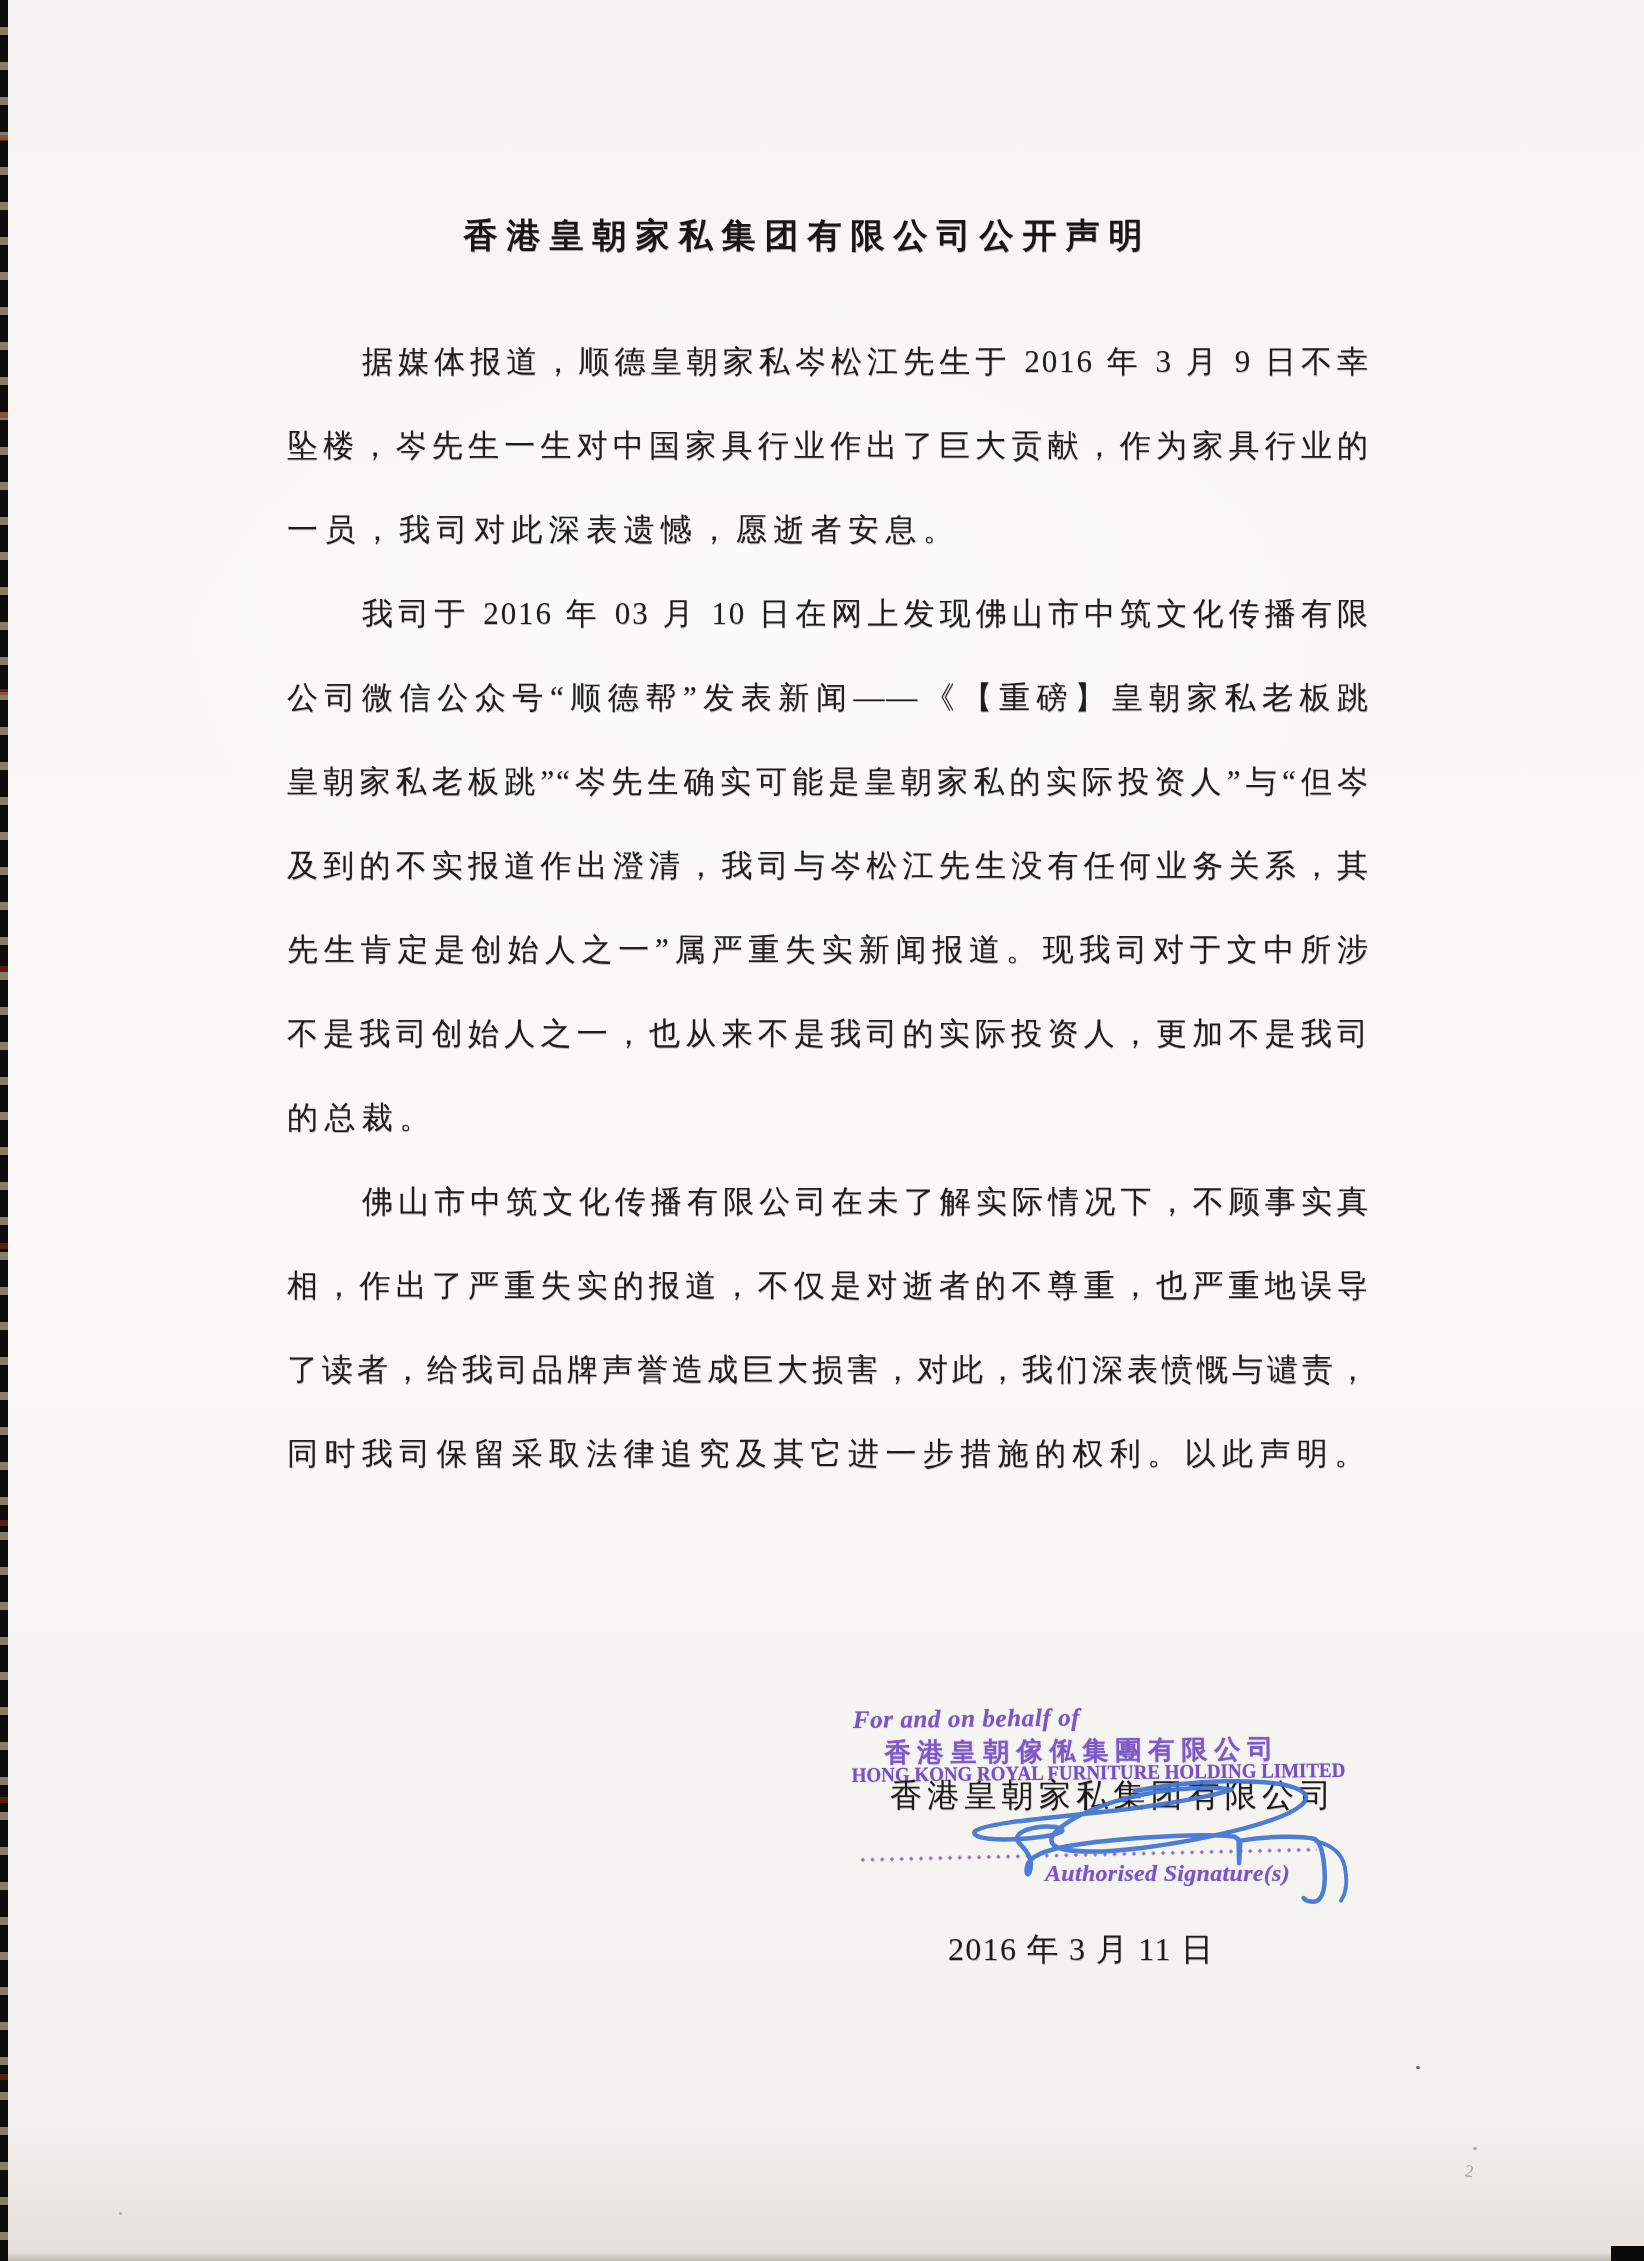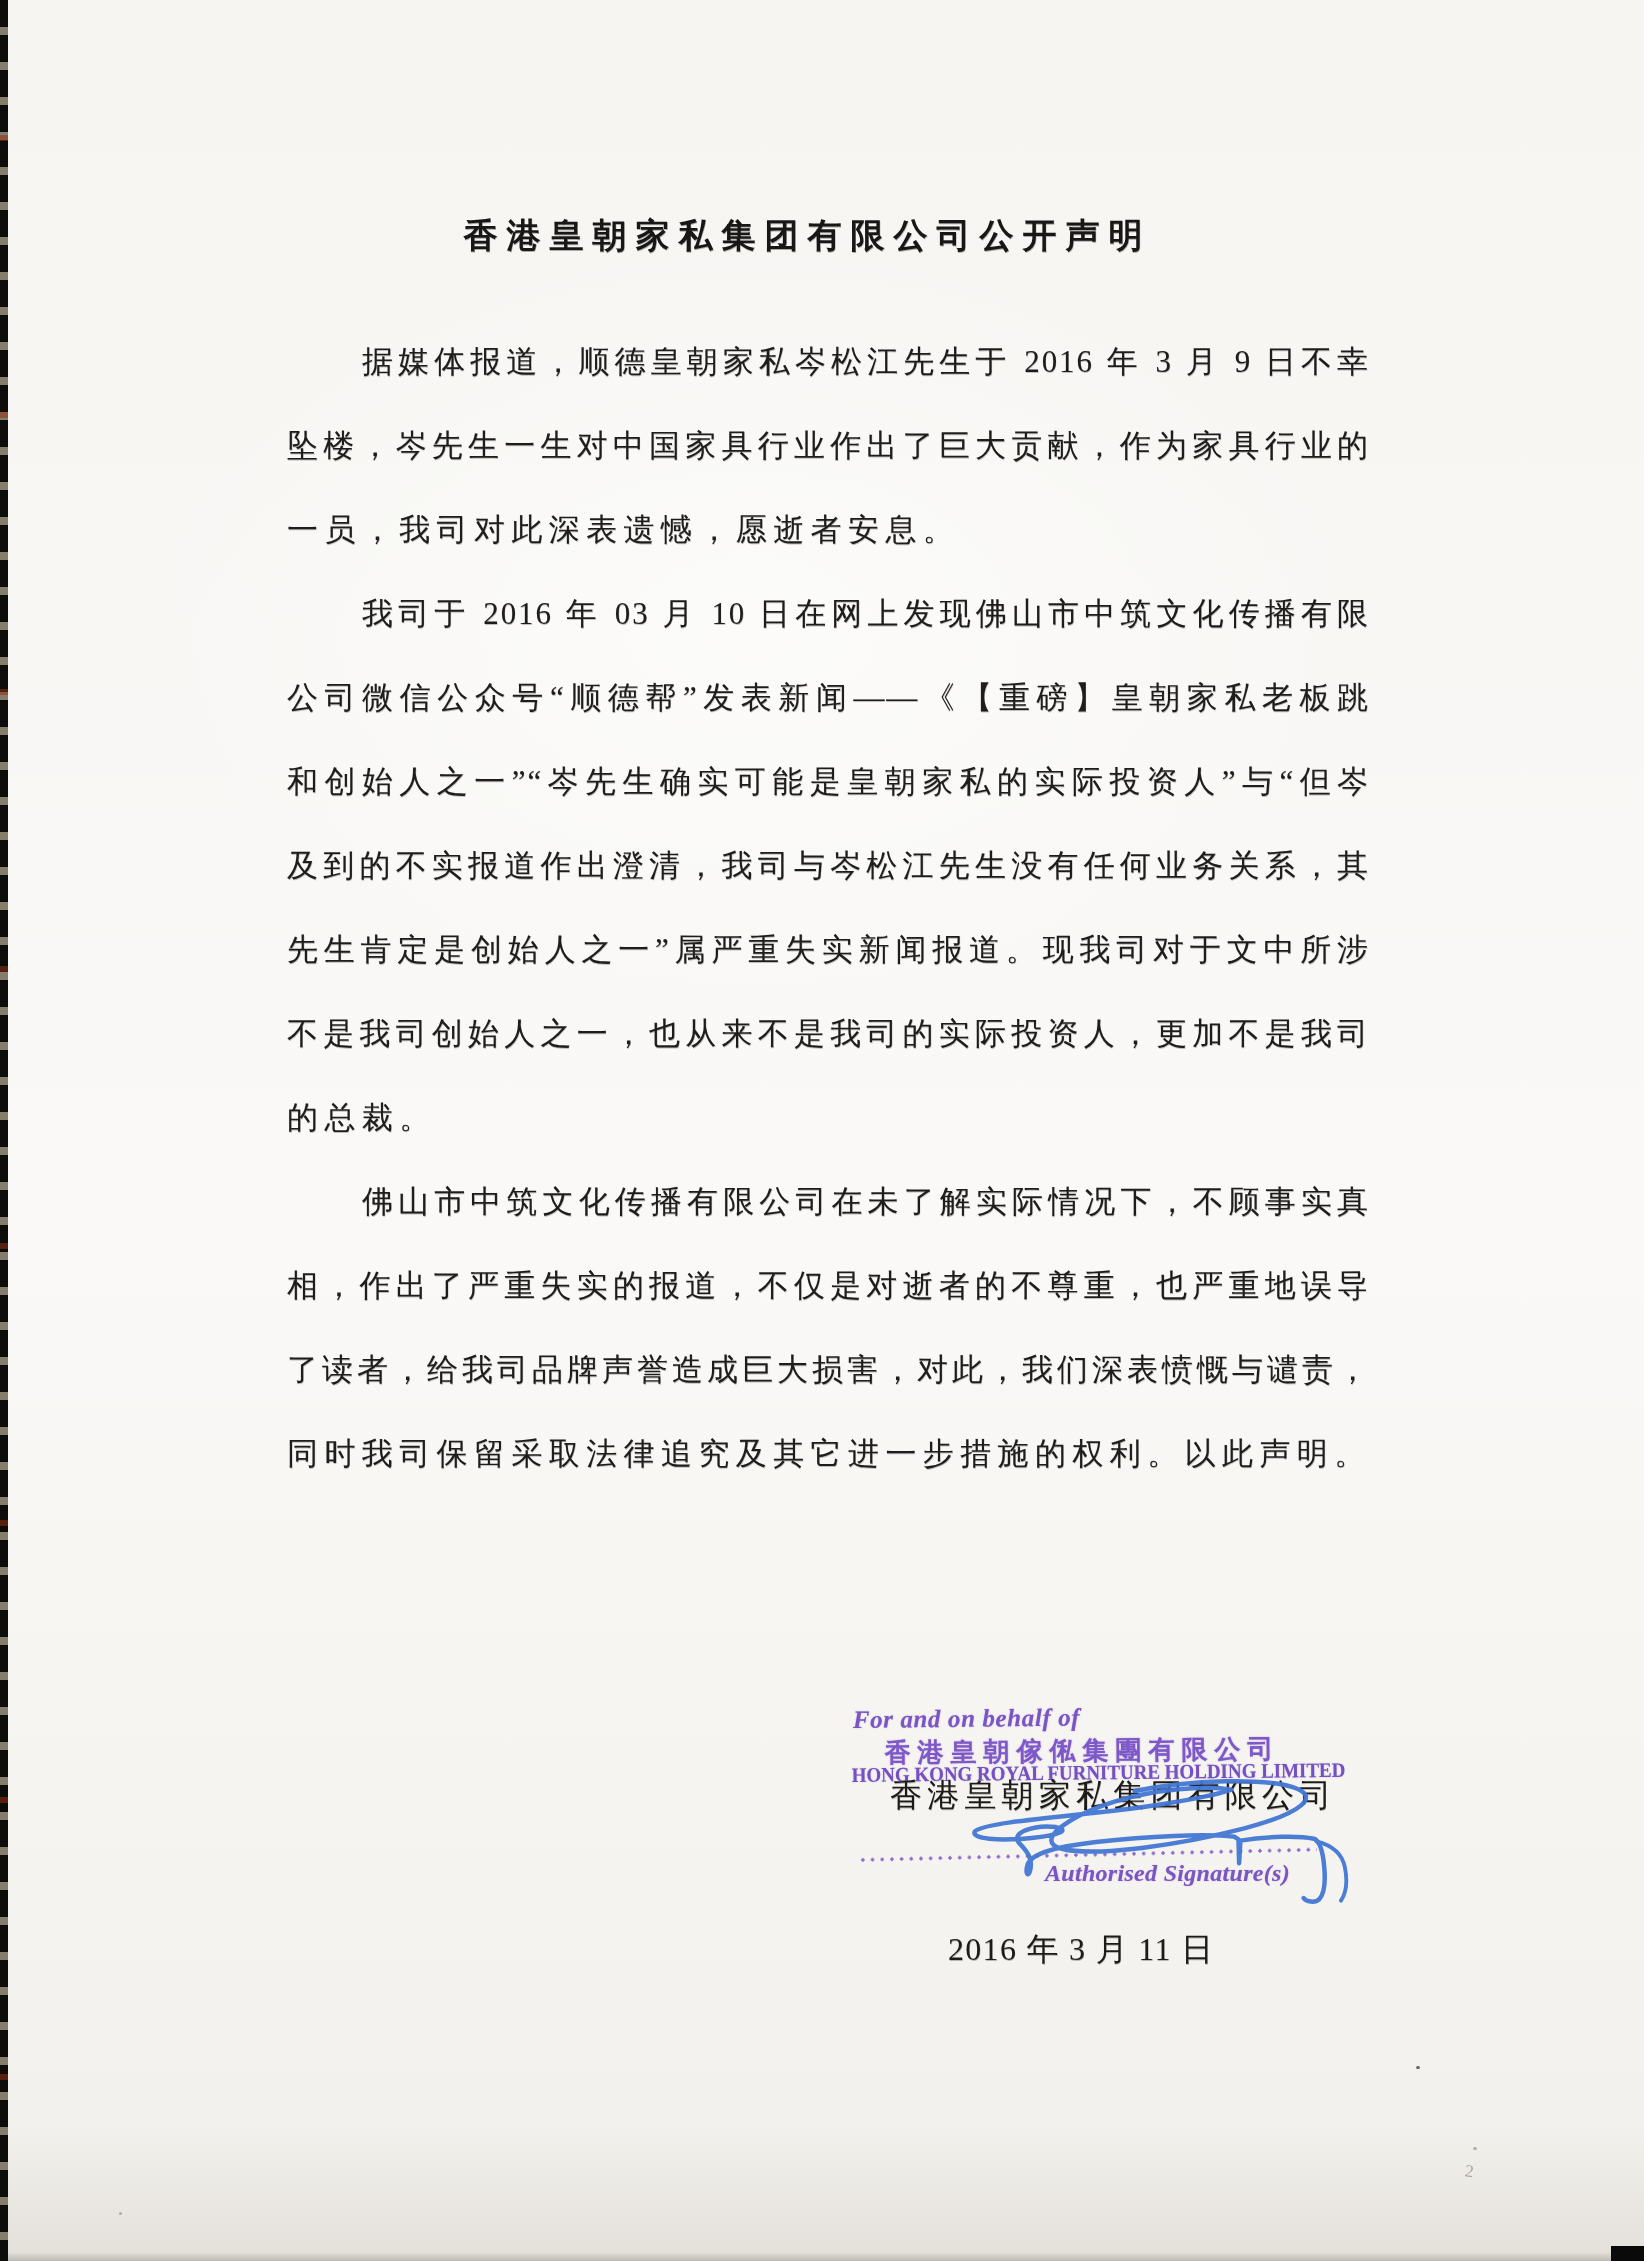--- a/index.html
+++ b/index.html
@@ -137,21 +137,21 @@
 <div class="page">
 
   <div class="title">香港皇朝家私集团有限公司公开声明</div>
 
   <div class="body-text" id="statement-body">
       <div class="bline first">据媒体报道，顺德皇朝家私岑松江先生于 2016 年 3 月 9 日不幸</div>
       <div class="bline">坠楼，岑先生一生对中国家具行业作出了巨大贡献，作为家具行业的</div>
       <div class="bline last">一员，我司对此深表遗憾，愿逝者安息。</div>
       <div class="bline first">我司于 2016 年 03 月 10 日在网上发现佛山市中筑文化传播有限</div>
       <div class="bline">公司微信公众号“顺德帮”发表新闻——《【重磅】皇朝家私老板跳</div>
-      <div class="bline">和创始人之一”“岑先生确实可能是皇朝家私的实际投资人”与“但岑</div>
+      <div class="bline">皇朝家私老板跳”“岑先生确实可能是皇朝家私的实际投资人”与“但岑</div>
       <div class="bline">及到的不实报道作出澄清，我司与岑松江先生没有任何业务关系，其</div>
       <div class="bline">先生肯定是创始人之一”属严重失实新闻报道。现我司对于文中所涉</div>
       <div class="bline">不是我司创始人之一，也从来不是我司的实际投资人，更加不是我司</div>
       <div class="bline last">的总裁。</div>
       <div class="bline first">佛山市中筑文化传播有限公司在未了解实际情况下，不顾事实真</div>
       <div class="bline">相，作出了严重失实的报道，不仅是对逝者的不尊重，也严重地误导</div>
       <div class="bline">了读者，给我司品牌声誉造成巨大损害，对此，我们深表愤慨与谴责，</div>
       <div class="bline last">同时我司保留采取法律追究及其它进一步措施的权利。以此声明。</div>
     </div>
 

